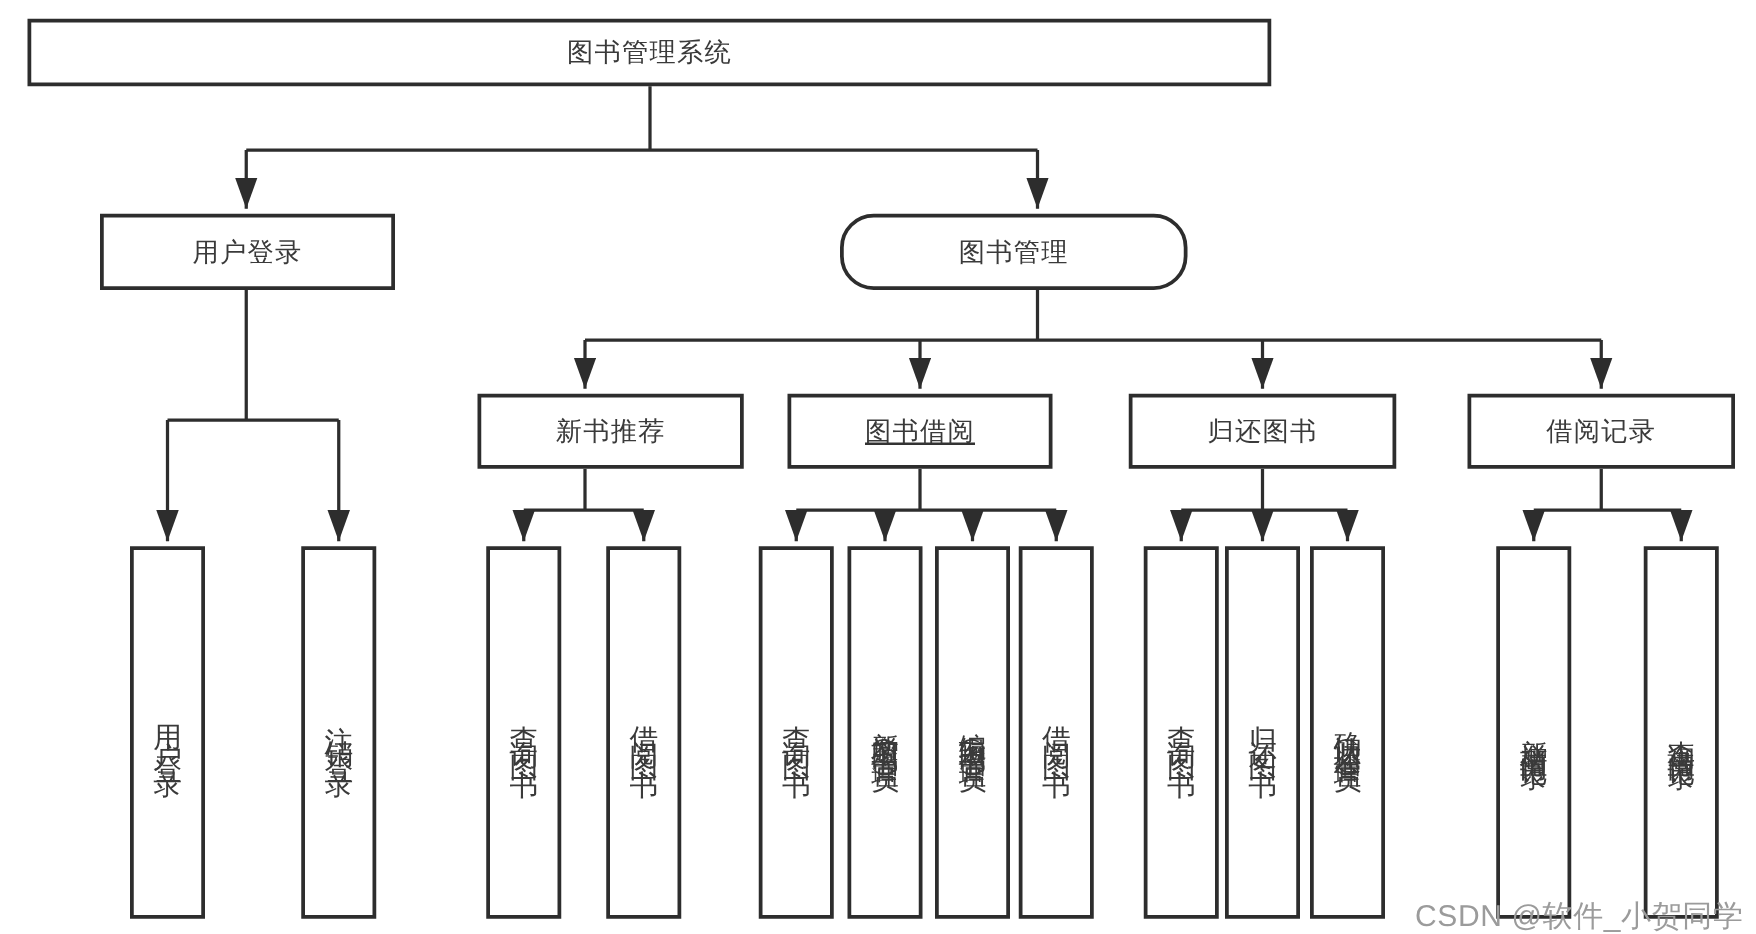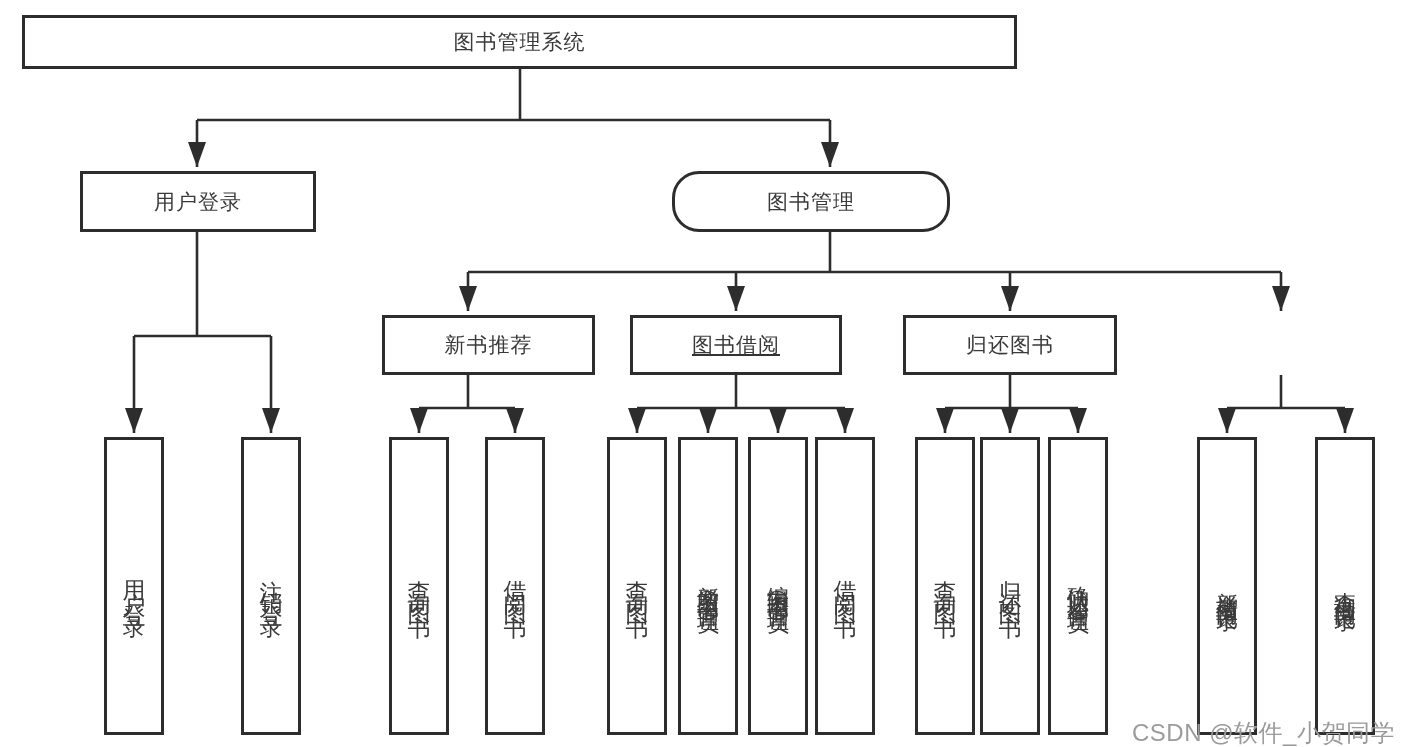--- a/index.html
+++ b/index.html
@@ -133,20 +133,23 @@
 
   <div class="box" style="left:362px; top:315px; width:213px; height:60px;margin-left:20px;">
     <span class="hlabel">新书推荐</span>
   </div>
   <div class="box" style="left:630px; top:315px; width:212px; height:60px;text-decoration:underline;">
     <span class="hlabel">图书借阅</span>
   </div>
   <div class="box" style="left:903px; top:315px; width:214px; height:60px;">
     <span class="hlabel">归还图书</span>
   </div>
+  <div class="box" style="left:1174px; top:315px; width:214px; height:60px;">
+    <span class="hlabel">借阅记录</span>
+  </div>
 
   <div class="box vbox" style="left:104px;">
     <span class="vtext">用户登录</span>
   </div>
   <div class="box vbox" style="left:241px;">
     <span class="vtext">注销登录</span>
   </div>
 
   <div class="box vbox" style="left:389px;">
     <span class="vtext">查询图书</span>

